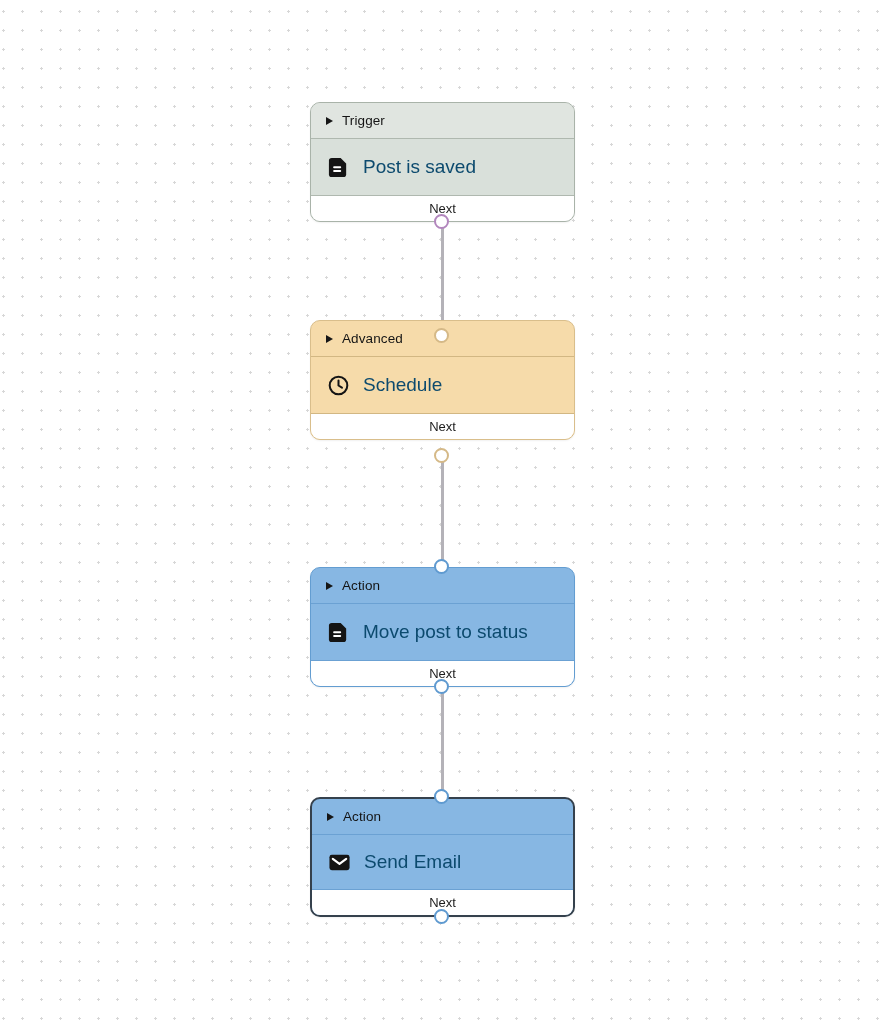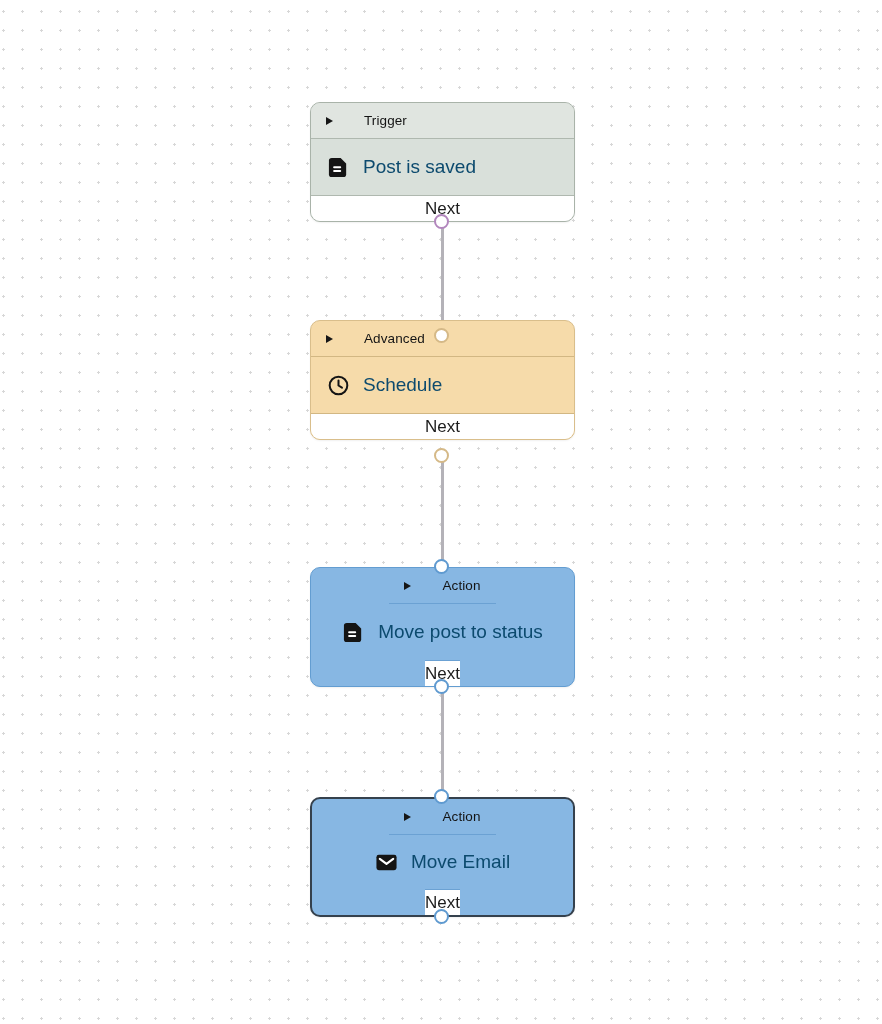--- a/index.html
+++ b/index.html
@@ -8,36 +8,36 @@
     position:relative;width:882px;height:1024px;overflow:hidden;background:#ffffff;
     background-image:radial-gradient(circle,#d7d7d7 1.15px,rgba(0,0,0,0) 1.3px);
     background-size:19px 19px;background-position:13px 2px;
   }
   .node{
     position:absolute;left:310px;width:265px;height:120px;box-sizing:border-box;
     display:flex;flex-direction:column;border-radius:10px;border:1px solid;overflow:hidden;
     box-shadow:0 1px 2px rgba(0,0,0,0.06);
   }
   .node-header{flex:none;height:35px;display:flex;align-items:center;gap:9px;padding:0 15px;border-bottom:1px solid;}
-  .node-header-label{font-size:13.5px;font-weight:500;color:#141414;letter-spacing:.1px;margin-left:22px;}
+  .node-header-label{font-size:13.5px;font-weight:500;color:#141414;letter-spacing:.1px;}
   .tri{width:0;height:0;border-left:7px solid #161616;border-top:4.5px solid transparent;border-bottom:4.5px solid transparent;}
   .node-body{flex:1;display:flex;align-items:center;gap:13px;padding:0 16px;}
   .node-body-label{font-size:19px;font-weight:400;color:#0c4a6e;}
   .node-icon{flex:none;width:23px;height:23px;display:block;}
-  .node-footer{flex:none;height:25px;background:#ffffff;border-top:1px solid;text-align:center;font-size:17px;font-weight:500;color:#1c1c1c;line-height:25px;}
+  .node-footer{flex:none;height:25px;background:#ffffff;border-top:1px solid;text-align:center;font-size:13px;font-weight:500;color:#1c1c1c;line-height:25px;}
 
   .node--trigger{background:#d9e0da;border-color:#a9b3a9;}
   .node--trigger .node-header{background:#e0e5e0;border-color:#afb8af;}
   .node--trigger .node-footer{border-color:#afb8af;}
 
   .node--advanced{background:#f6dbaa;border-color:#d9be8b;}
   .node--advanced .node-header{border-color:#d2b783;}
   .node--advanced .node-footer{border-color:#d2b783;}
 
-  .node--action{background:#87b7e3;border-color:#639dd1;align-items:center;}
+  .node--action{background:#87b7e3;border-color:#639dd1;}
   .node--action .node-header{border-color:#6ba1d3;}
   .node--action .node-footer{border-color:#6ba1d3;}
 
   .node--selected{border-color:#35414d;border-width:2px;}
 
   .edge{position:absolute;left:441px;width:3px;background:#b4b2b8;border-radius:2px;}
   .handle{position:absolute;left:434px;width:11px;height:11px;border-radius:50%;background:#ffffff;border:2.5px solid;}
   .handle--purple{border-color:#b286bd;}
   .handle--tan{border-color:#d5b987;}
   .handle--blue{border-color:#5f9ad0;}
@@ -112,21 +112,21 @@
   <div class="node node--action node--selected" style="top:797px;">
     <div class="node-header">
       <span class="tri"></span>
       <span class="node-header-label">Action</span>
     </div>
     <div class="node-body">
       <svg class="node-icon" viewBox="0 0 24 24">
         <rect x="1.5" y="4" width="21" height="16" rx="2.5" fill="#141414"></rect>
         <path d="M5 8.2 L12 13.5 L19 8.2" fill="none" stroke="#ffffff" stroke-width="2.2" stroke-linecap="round" stroke-linejoin="round"></path>
       </svg>
-      <span class="node-body-label">Move Email</span>
+      <span class="node-body-label">Send Email</span>
     </div>
     <div class="node-footer">
       <span>Next</span>
     </div>
   </div>
   <span class="handle handle--blue" style="top:789px;"></span>
   <span class="handle handle--blue" style="top:909px;"></span>
 
 </div>
 

